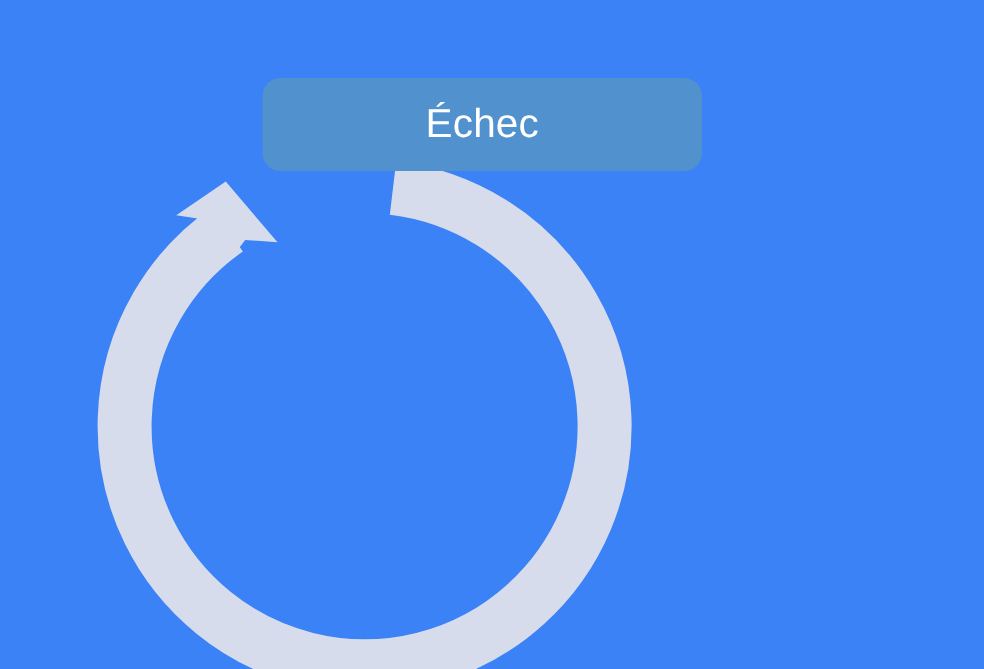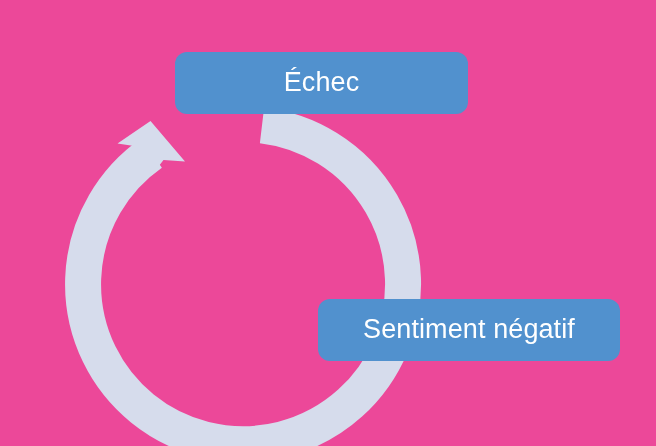--- a/index.html
+++ b/index.html
@@ -8,21 +8,21 @@
     padding: 0;
     background: #ffffff;
   }
   body {
     font-family: "Liberation Sans", sans-serif;
   }
   #canvas {
     position: relative;
     width: 656px;
     height: 446px;
-    background: #ec4899;
+    background: #3b82f6;
     overflow: hidden;
   }
   #cycle-ring {
     position: absolute;
     left: 0;
     top: 0;
     width: 656px;
     height: 446px;
     pointer-events: none;
   }
@@ -84,18 +84,15 @@
              L 128.0 156.0
              L 134.0 146.0
              L 117.5 143.5
              Z" fill="#d6dcec"></path>
   </svg>
 
   <div class="node-box" id="node-echec">
     <span class="node-label">Échec</span>
   </div>
 
-  <div class="node-box" id="node-sentiment">
-    <span class="node-label">Sentiment négatif</span>
-  </div>
 
 
 </div>
 
 </body></html>

